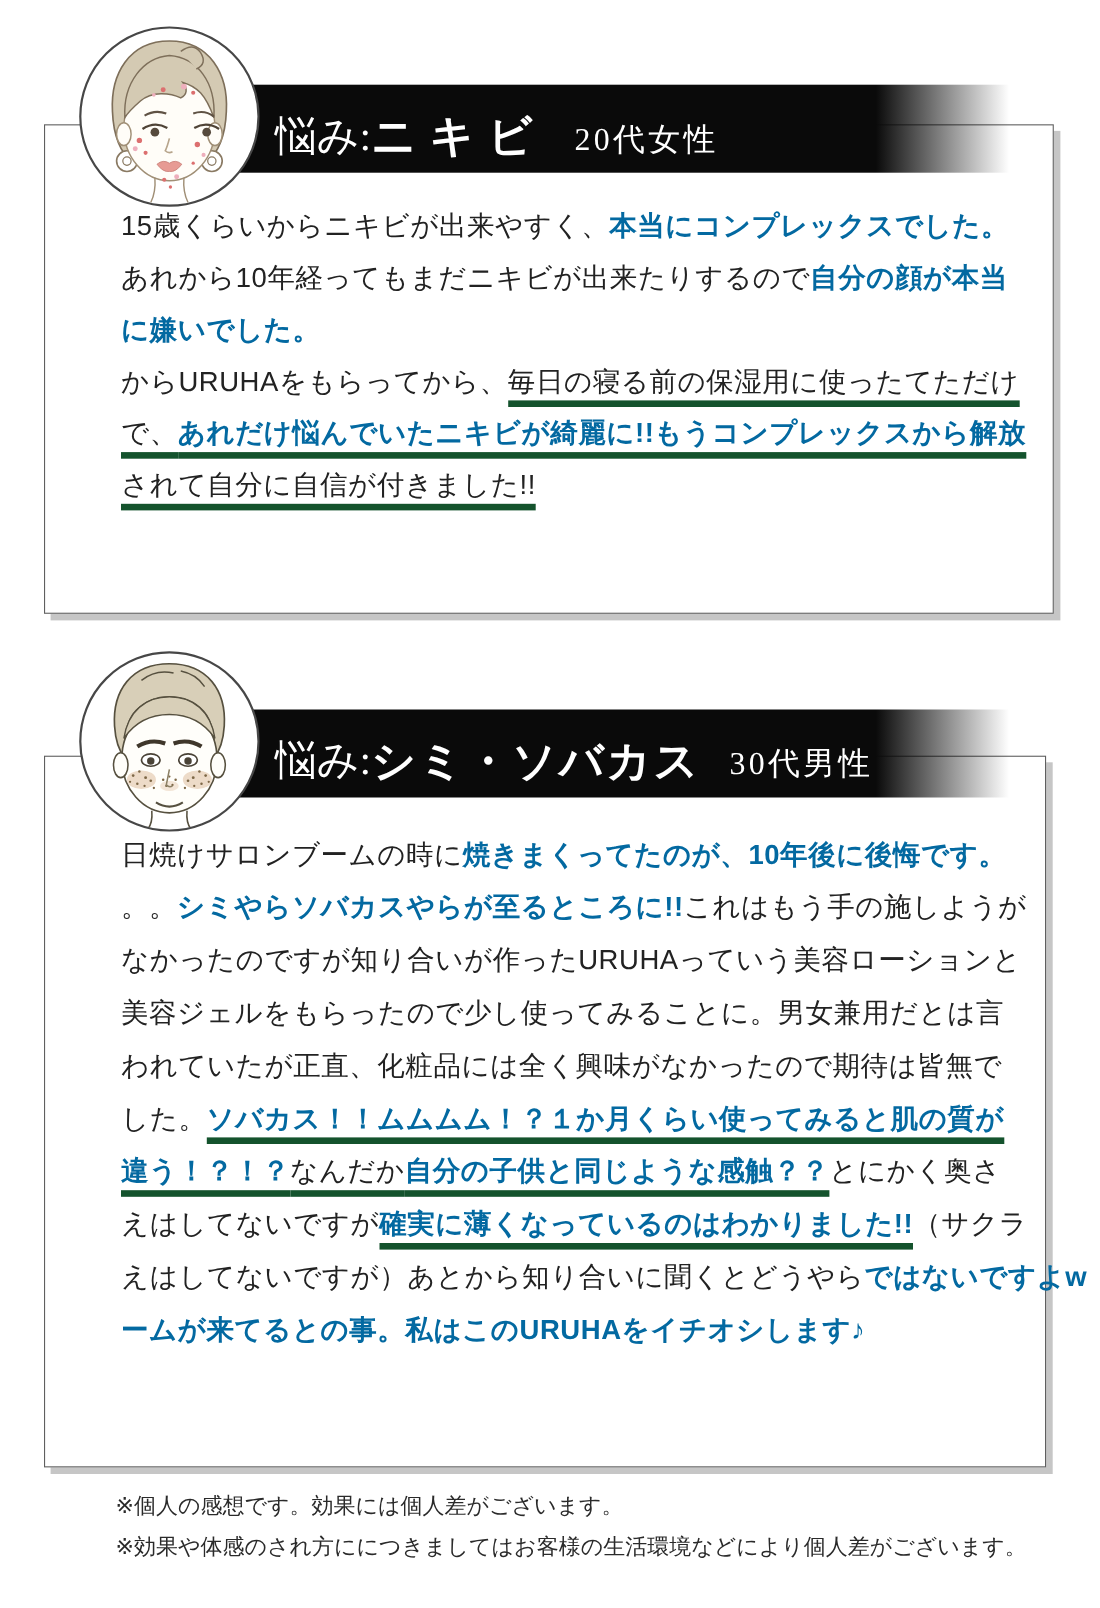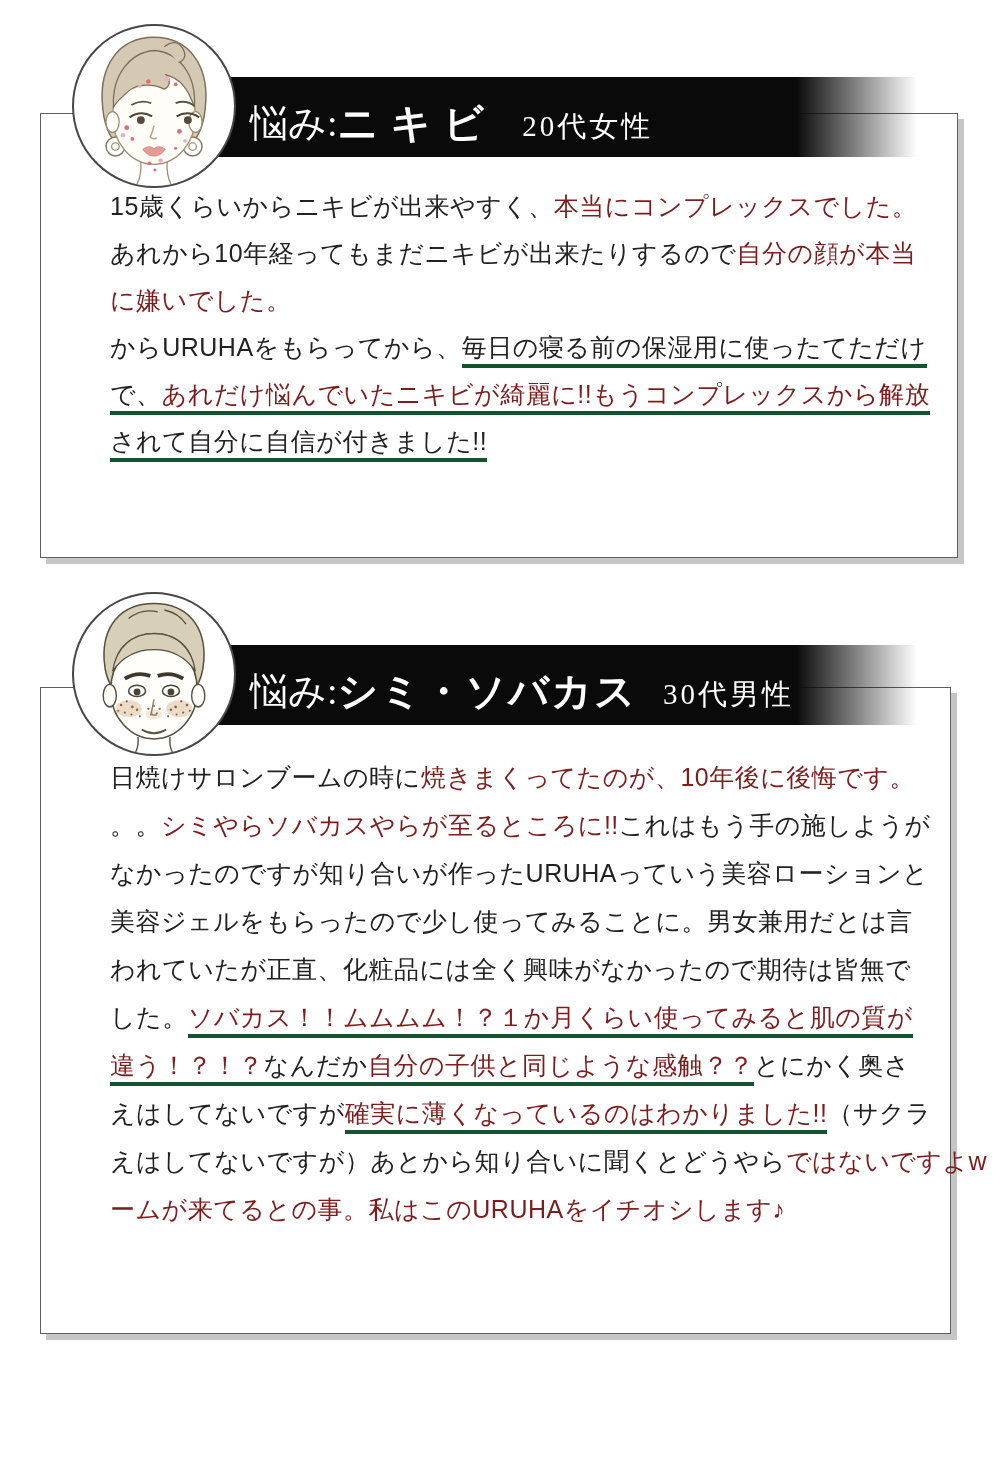--- a/index.html
+++ b/index.html
@@ -39,22 +39,22 @@
   
   .bodytext{
     position:absolute;left:110px;z-index:2;color:#222222;
     font-size:25px;letter-spacing:0.5px;
   }
   #text1{top:183px;}
   #text2{top:753px;}
   .tline{height:47px;line-height:47px;white-space:nowrap;}
   #text2 .tline{height:48px;line-height:48px;}
   .seg{display:inline;}
-  .b{font-weight:normal;color:#7f1d1d;}
-  .u{border-bottom:4px solid #14532d;padding-bottom:3px;}
+  .b{font-weight:bold;color:#0369a1;}
+  .u{border-bottom:6px solid #14532d;padding-bottom:3px;}
   
   #footnotes{position:absolute;left:105px;top:1350px;color:#2a2a2a;font-size:20px;}
   #footnotes .fline{line-height:38px;white-space:nowrap;}
 </style>
 </head>
 <body>
 
 <div id="stage">
 
   <div class="card" id="card1"></div>
@@ -197,14 +197,18 @@
     <div class="tline"><span class="seg">なかったのですが知り合いが作ったURUHAっていう美容ローションと</span></div>
     <div class="tline"><span class="seg">美容ジェルをもらったので少し使ってみることに。男女兼用だとは言</span></div>
     <div class="tline"><span class="seg">われていたが正直、化粧品には全く興味がなかったので期待は皆無で</span></div>
     <div class="tline"><span class="seg">した。</span><span class="seg b u">ソバカス！！ムムムム！？１か月くらい使ってみると肌の質が</span></div>
     <div class="tline"><span class="seg b u">違う！？！？</span><span class="seg u">なんだか</span><span class="seg b u">自分の子供と同じような感触？？</span><span class="seg">とにかく奥さ</span></div>
     <div class="tline"><span class="seg">えはしてないですが</span><span class="seg b u">確実に薄くなっているのはわかりました!!</span><span class="seg">（サクラ</span></div>
     <div class="tline"><span class="seg">えはしてないですが）あとから知り合いに聞くとどうやら</span><span class="seg b">ではないですよw</span></div>
     <div class="tline"><span class="seg b">ームが来てるとの事。私はこのURUHAをイチオシします♪</span></div>
   </div>
 
+  <div id="footnotes">
+    <div class="fline">※個人の感想です。効果には個人差がございます。</div>
+    <div class="fline">※効果や体感のされ方ににつきましてはお客様の生活環境などにより個人差がございます。</div>
+  </div>
 
 </div>
 
 </body></html>

